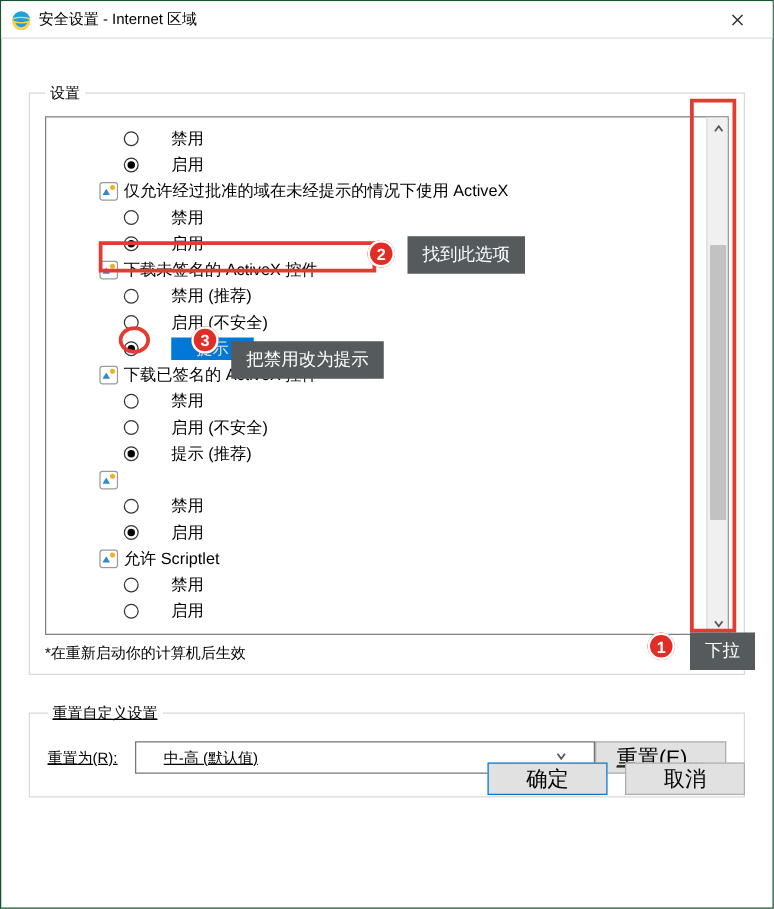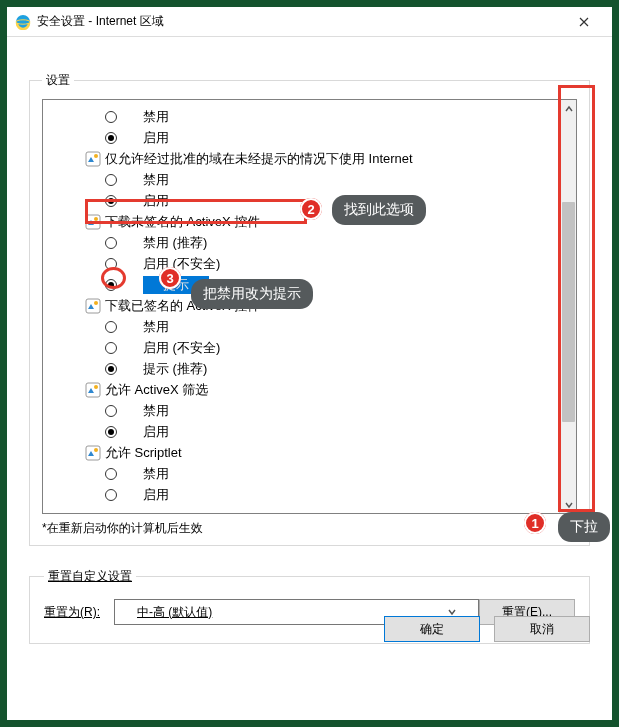--- a/index.html
+++ b/index.html
@@ -1,19 +1,19 @@
 <!DOCTYPE html>
 <html><head>
 <meta charset="utf-8">
 <style>
   * { box-sizing: border-box; font-family: "Microsoft YaHei", "Segoe UI", sans-serif; }
   body { margin: 0; background: #fff; }
   .window {
     width: 619px; height: 727px;
-    border: 7px solid #14532d; position: relative; background: #fff;
+    border: 1px solid #14532d; position: relative; background: #fff;
   }
   .titlebar {
     height: 30px; display: flex; align-items: center;
     padding: 0 8px; border-bottom: 1px solid #ddd; background:#fff;
   }
   .titlebar .ie-icon { width: 16px; height: 16px; margin-right: 6px; }
   .titlebar .title { font-size: 12px; }
   .titlebar .close {
     margin-left: auto; width: 40px; height: 28px;
     display: flex; align-items: center; justify-content: center;
@@ -61,41 +61,41 @@
   .reset-row { display:flex; align-items:center; }
   .reset-row label { font-size:12px; min-width:70px; }
   .combo {
     flex:1; height:26px; border:1px solid #767676; background:#fff;
     display:flex; align-items:center; justify-content:space-between;
     padding:0 22px; font-size:12px;
   }
   .combo .chev { font-size:10px; color:#555; }
   .btn {
     height:26px; min-width:96px; border:1px solid #adadad; background:#e1e1e1;
-    font-size:12px; display:flex; align-items:center; justify-content:center;
+    font-size:17px; display:flex; align-items:center; justify-content:center;
     padding:0 16px;
   }
   .btn.primary { border:1.5px solid #0078d7; }
 
   .dlg-buttons {
     position:absolute; right:22px; bottom:16px; display:flex; gap:14px;border-radius:13px;
   }
 
   
   .redbox { position:absolute; border:3px solid #e43a2f; pointer-events:none; }
   .redcircle { position:absolute; border:3px solid #e43a2f; border-radius:50%; pointer-events:none; }
   .badge {
     position:absolute; width:22px; height:22px; border-radius:50%;
     background:#e02e27; color:#fff; font-size:13px; font-weight:600;
     display:flex; align-items:center; justify-content:center; pointer-events:none;
     box-shadow:0 0 0 2px #fff inset;
   }
   .tip {
     position:absolute; background:#555a5c; color:#fff; font-size:14px;
-    padding:6px 12px; pointer-events:none; white-space:nowrap;border-radius:13px;
+    padding:6px 12px; pointer-events:none; white-space:nowrap;
   }
 </style>
 </head>
 <body>
 
 <div class="window">
 
   <div class="titlebar">
     <span class="ie-icon">
       <svg viewBox="0 0 16 16">
@@ -128,21 +128,21 @@
               <span>启用</span>
             </div>
             <div class="node hdr">
               <span class="hdricon">
                 <svg viewBox="0 0 16 16">
                   <rect x="1" y="1" width="14" height="14" rx="2" fill="#fff" stroke="#9a9a9a"></rect>
                   <path d="M3 11 L6 6 L9 11 Z" fill="#2f88d0"></path>
                   <circle cx="11" cy="5" r="2" fill="#f2b01e"></circle>
                 </svg>
               </span>
-              <span>仅允许经过批准的域在未经提示的情况下使用 Internet</span>
+              <span>仅允许经过批准的域在未经提示的情况下使用 ActiveX</span>
             </div>
             <div class="node opt">
               <span class="radiodot"></span>
               <span>禁用</span>
             </div>
             <div class="node opt">
               <span class="radiodot sel"></span>
               <span>启用</span>
             </div>
             <div class="node hdr">
@@ -190,21 +190,20 @@
               <span>提示 (推荐)</span>
             </div>
             <div class="node hdr">
               <span class="hdricon">
                 <svg viewBox="0 0 16 16">
                   <rect x="1" y="1" width="14" height="14" rx="2" fill="#fff" stroke="#9a9a9a"></rect>
                   <path d="M3 11 L6 6 L9 11 Z" fill="#2f88d0"></path>
                   <circle cx="11" cy="5" r="2" fill="#f2b01e"></circle>
                 </svg>
               </span>
-              <span>允许 ActiveX 筛选</span>
             </div>
             <div class="node opt">
               <span class="radiodot"></span>
               <span>禁用</span>
             </div>
             <div class="node opt">
               <span class="radiodot sel"></span>
               <span>启用</span>
             </div>
             <div class="node hdr">

